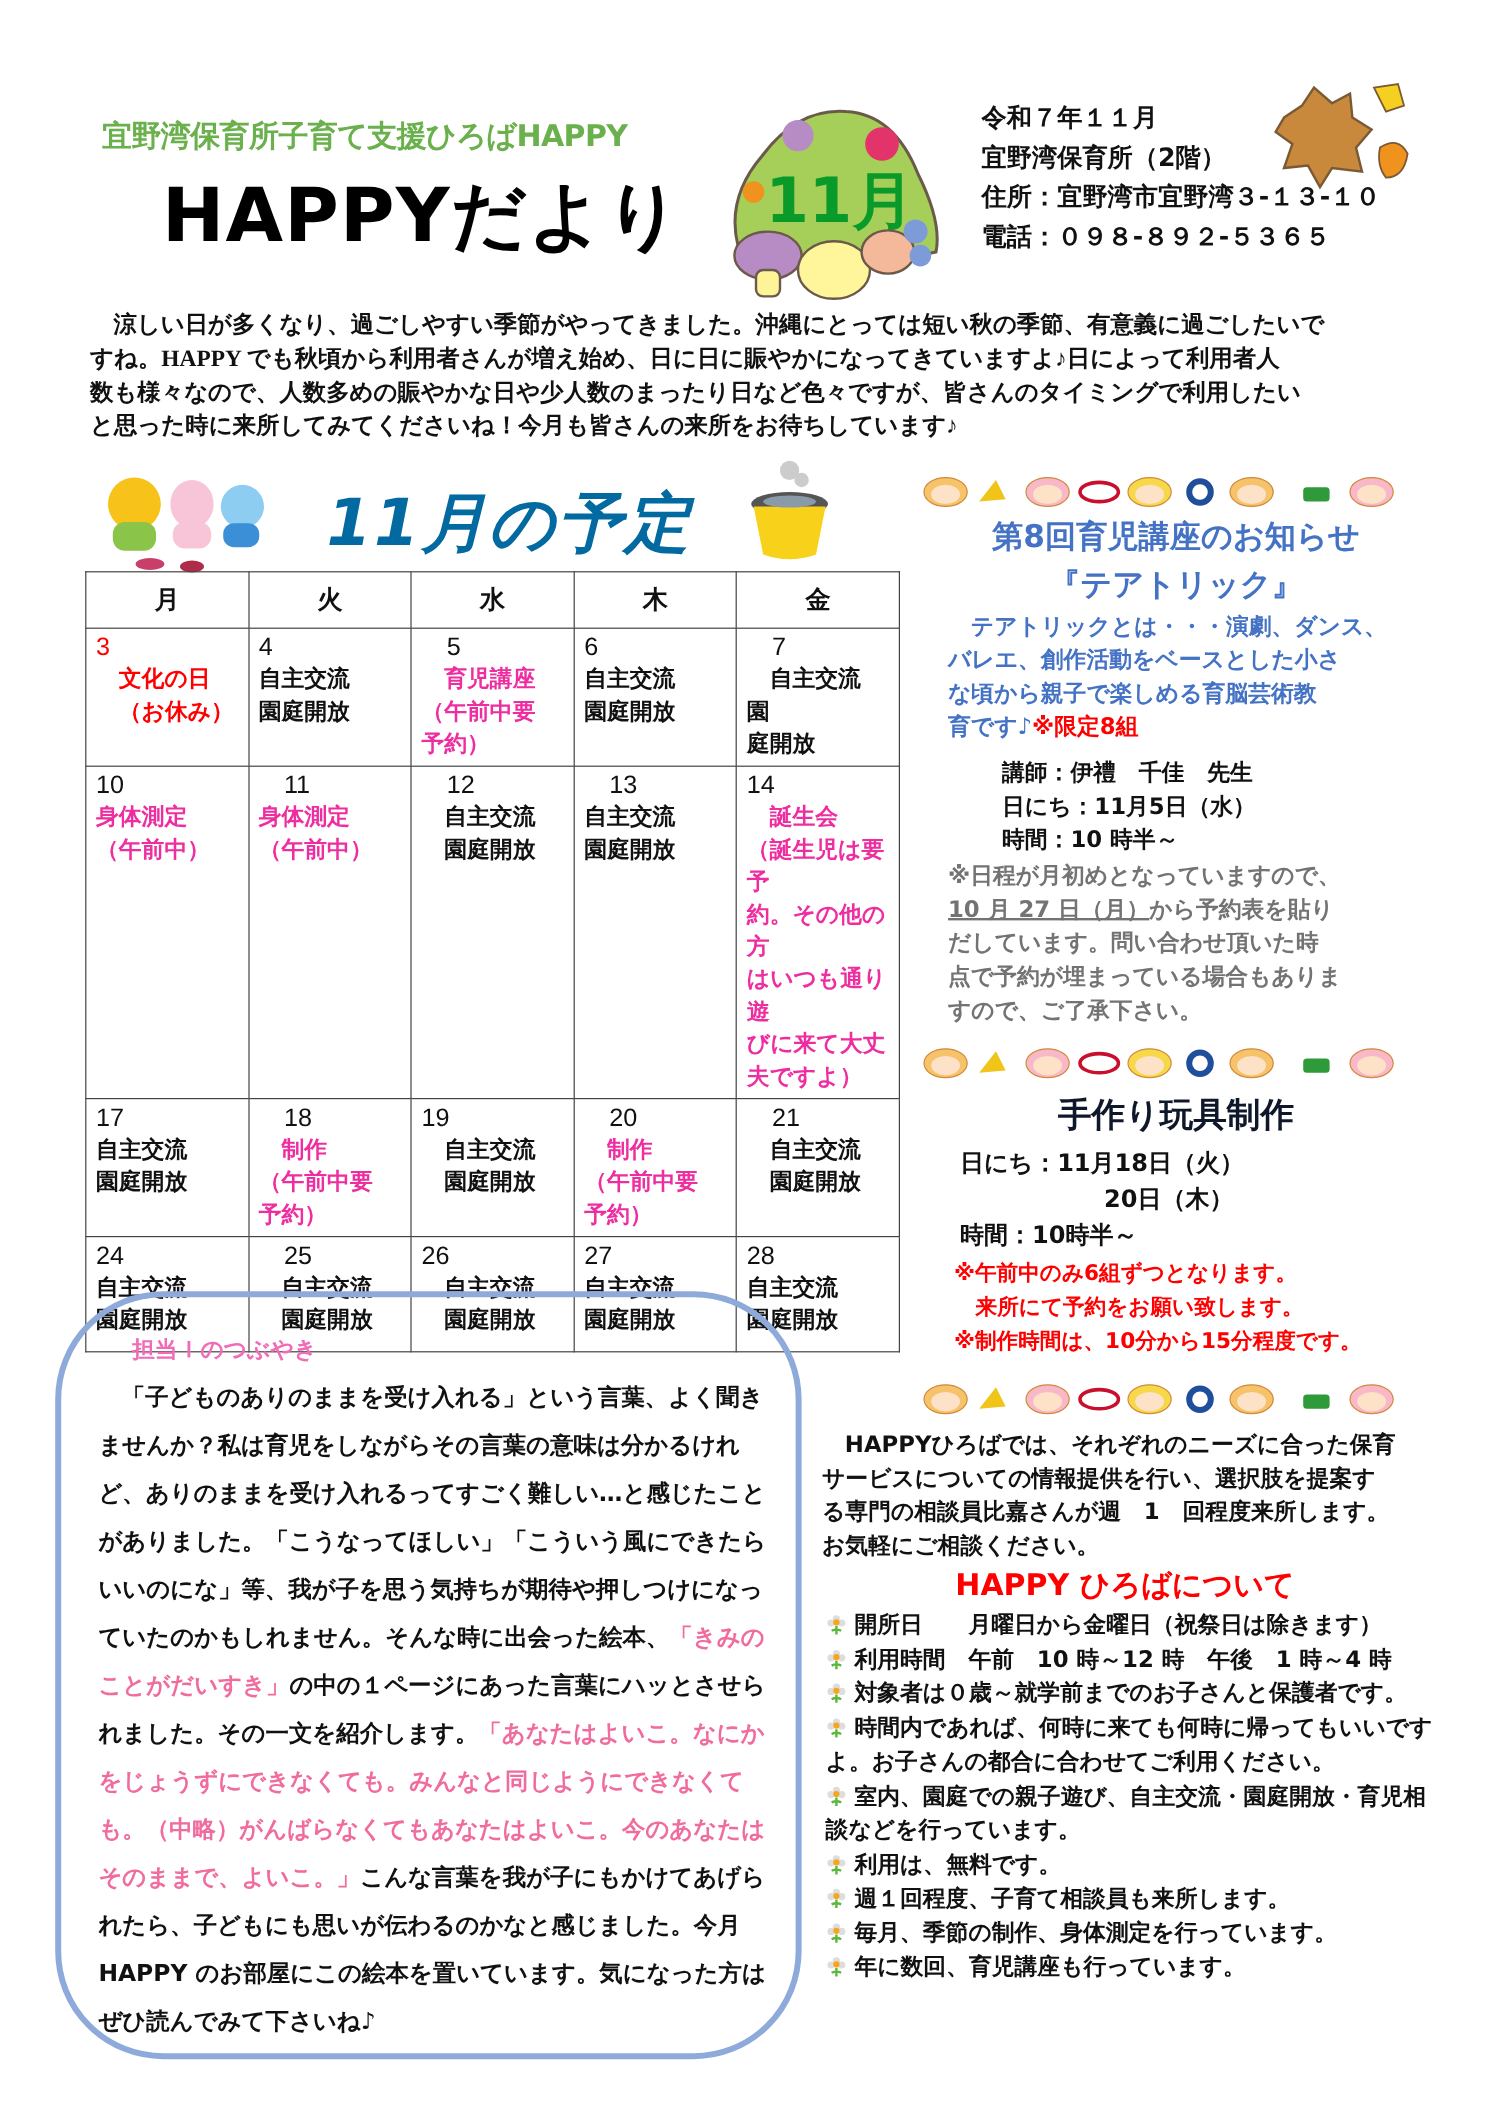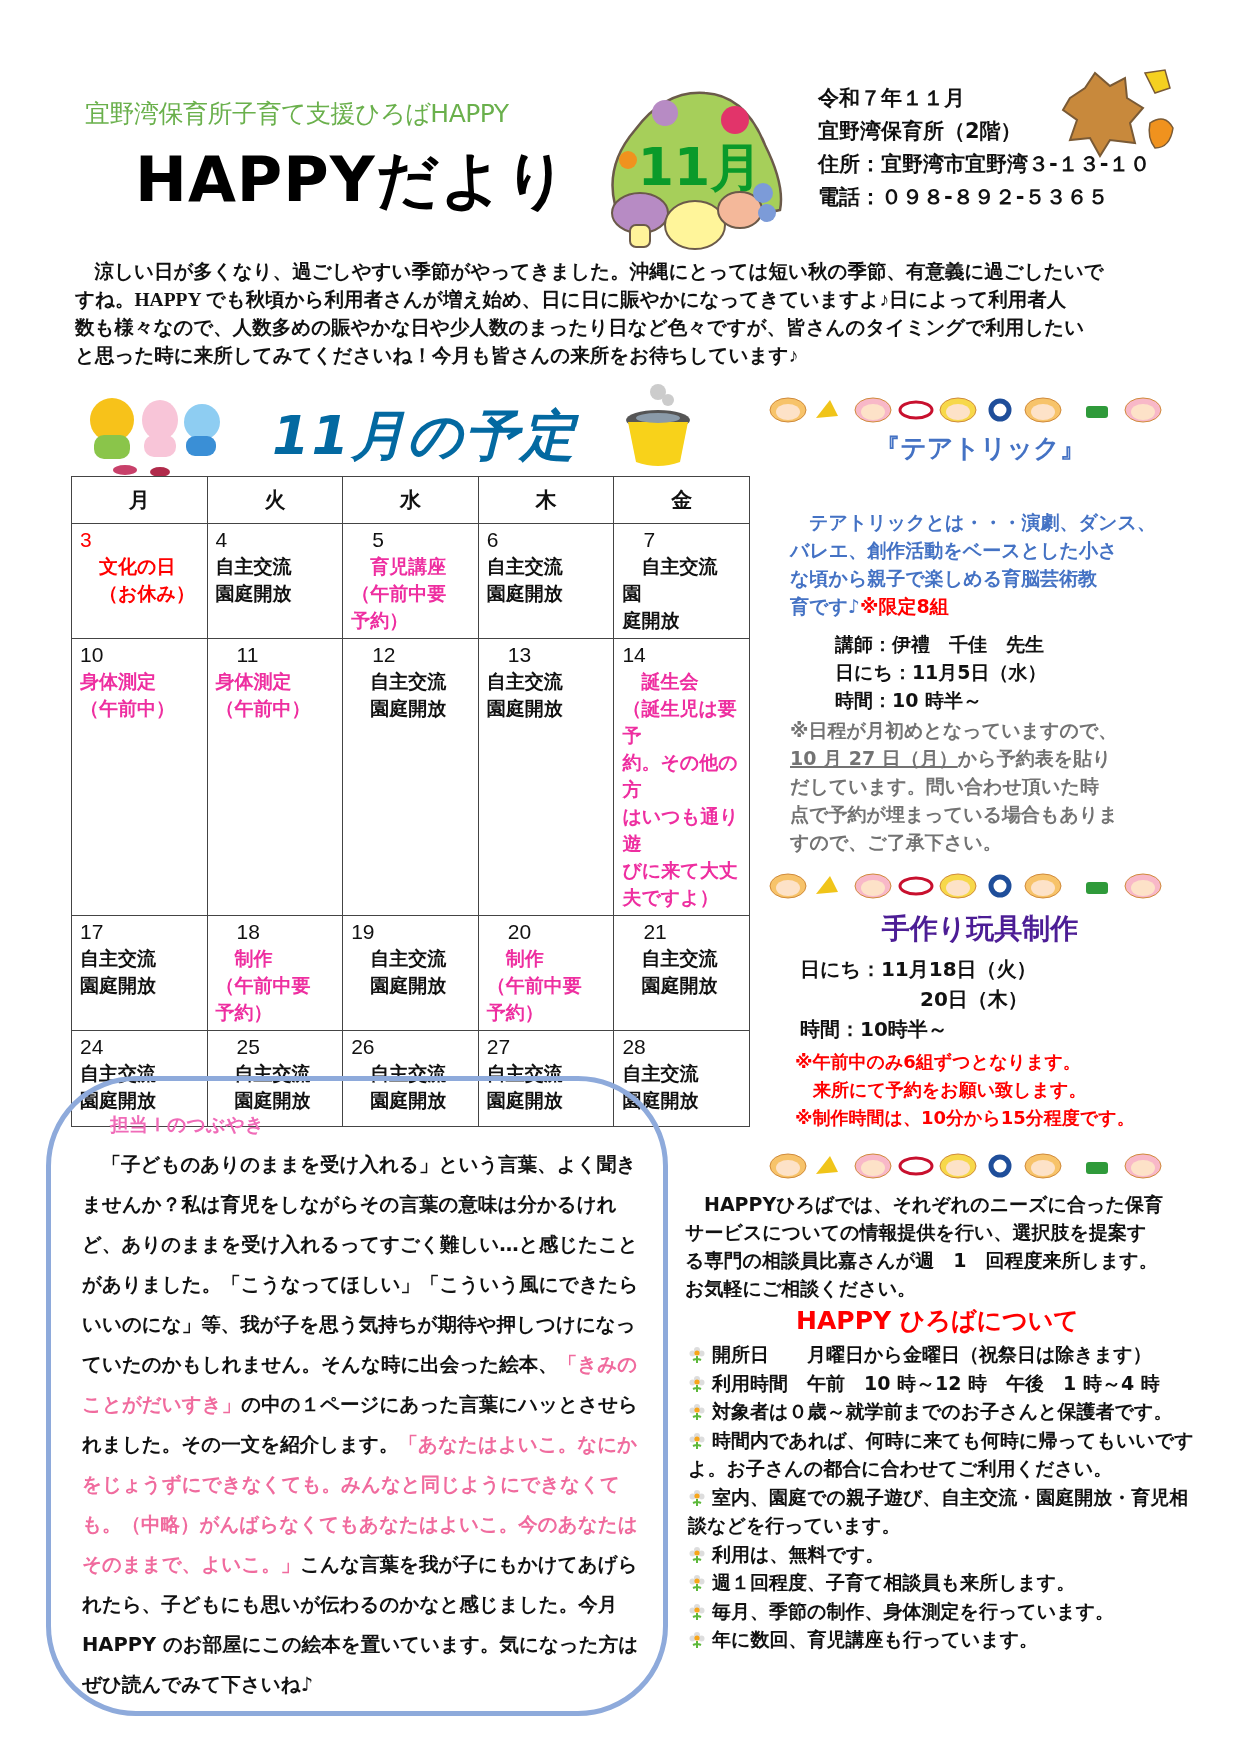--- a/index.html
+++ b/index.html
@@ -1,21 +1,21 @@
 <!DOCTYPE html>
 <html><head>
 <meta charset="utf-8">
 <style>
   html, body { margin:0; padding:0; background:#fff; }
   body { width:1240px; height:1754px; position:relative; overflow:hidden;
          font-family:"DejaVu Sans","Liberation Sans",sans-serif; color:#111; }
   .abs { position:absolute; }
 
   
-  #subtitle { left:85px; top:97px; font-size:25px; font-weight:normal; color:#6ab04c; letter-spacing:-0.5px; white-space:nowrap; }
+  #subtitle { left:85px; top:97px; font-size:25px; font-weight:bold; color:#6ab04c; letter-spacing:-0.5px; white-space:nowrap; }
   #title { left:135px; top:138px; font-size:62px; font-weight:900; color:#000; letter-spacing:1px; white-space:nowrap; font-family:"DejaVu Sans",sans-serif; }
   #mushroom { left:595px; top:85px; width:210px; height:170px; }
   #info { left:818px; top:82px; font-size:21px; font-weight:bold; line-height:33px; white-space:nowrap; }
   #leaf { left:1055px; top:68px; width:125px; height:100px; }
 
   
   #intro { left:75px; top:258px; width:1090px; font-size:19.5px; font-weight:bold; line-height:28px;font-family:Liberation Serif, serif; }
   #intro p { margin:0; }
 
   
@@ -39,21 +39,21 @@
   #kids1 { left:768px; top:392px; }
   #kids2 { left:768px; top:868px; }
   #kids3 { left:768px; top:1148px; }
   #lecture-title { left:760px; top:428px; width:440px; text-align:center; font-size:26px; font-weight:bold; color:#4472c4; line-height:40px; }
   #lecture-desc { left:790px; top:508px; width:400px; font-size:19px; font-weight:bold; color:#4472c4; line-height:28px; }
   #lecture-desc .red { color:#ff0000; }
   #lecture-details { left:835px; top:630px; font-size:19px; font-weight:bold; line-height:28px; }
   #lecture-note { left:790px; top:716px; width:410px; font-size:19px; font-weight:bold; color:#737373; line-height:28px; }
   #lecture-note u { text-decoration-thickness:2px; }
 
-  #toy-title { left:760px; top:910px; width:440px; text-align:center; font-size:28px; font-weight:bold; color:#4c1d95; }
+  #toy-title { left:760px; top:910px; width:440px; text-align:center; font-size:28px; font-weight:bold; color:#0f172a; }
   #toy-details { left:800px; top:954px; font-size:20px; font-weight:bold; line-height:30px; }
   #toy-note { left:795px; top:1048px; font-size:18px; font-weight:bold; color:#ff0000; line-height:28px; }
 
   #happy-intro { left:685px; top:1190px; width:505px; font-size:19px; font-weight:bold; line-height:28px; }
   #about-title { left:685px; top:1304px; width:505px; text-align:center; font-size:25px; font-weight:bold; color:#ff0000; }
   #about-list { left:688px; top:1340px; width:510px; font-size:19px; font-weight:bold; line-height:28.5px; }
   #about-list .li { display:block; }
   .flower { display:inline-block; width:18px; height:18px; vertical-align:-3px; margin-right:6px; }
 
   
@@ -267,20 +267,21 @@
     <ellipse cx="275" cy="18" rx="18" ry="12" fill="#f7c36a" stroke="#d08a3a" stroke-width="1"></ellipse>
     <ellipse cx="275" cy="20" rx="12" ry="8" fill="#fde2c8"></ellipse>
     <ellipse cx="375" cy="18" rx="18" ry="12" fill="#f8b8c8" stroke="#d08a3a" stroke-width="1"></ellipse>
     <ellipse cx="375" cy="20" rx="12" ry="8" fill="#fde2c8"></ellipse>
     <path d="M48 26 L62 8 L70 24 Z" fill="#f0c419"></path>
     <ellipse cx="148" cy="18" rx="16" ry="8" fill="#fff" stroke="#c8102e" stroke-width="3"></ellipse>
     <circle cx="232" cy="18" r="9" fill="#fff" stroke="#1f4e9a" stroke-width="5"></circle>
     <rect x="318" y="14" width="22" height="12" rx="3" fill="#2f9a3a"></rect>
   </svg>
 <div class="abs" id="lecture-title">
+  <div>第8回育児講座のお知らせ</div>
   <div>『テアトリック』</div>
 </div>
 <div class="abs" id="lecture-desc">
   <div>　テアトリックとは・・・演劇、ダンス、</div>
   <div>バレエ、創作活動をベースとした小さ</div>
   <div>な頃から親子で楽しめる育脳芸術教</div>
   <div><span>育です♪</span><span class="red">※限定8組</span></div>
 </div>
 <div class="abs" id="lecture-details">
   <div>講師：伊禮　千佳　先生</div>

